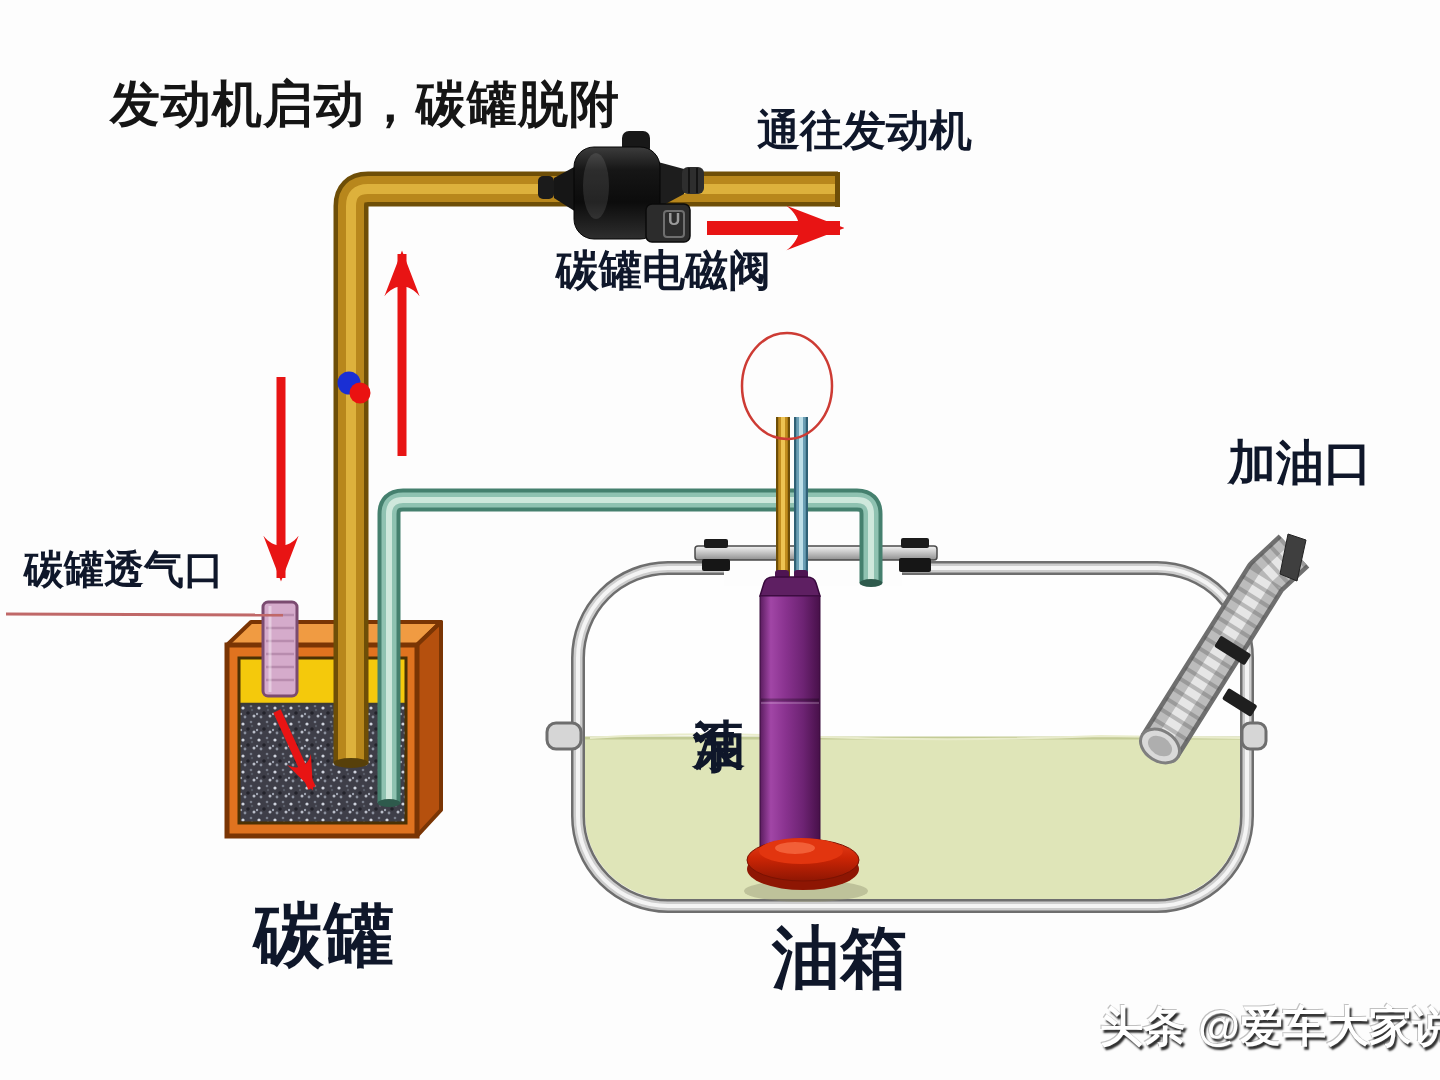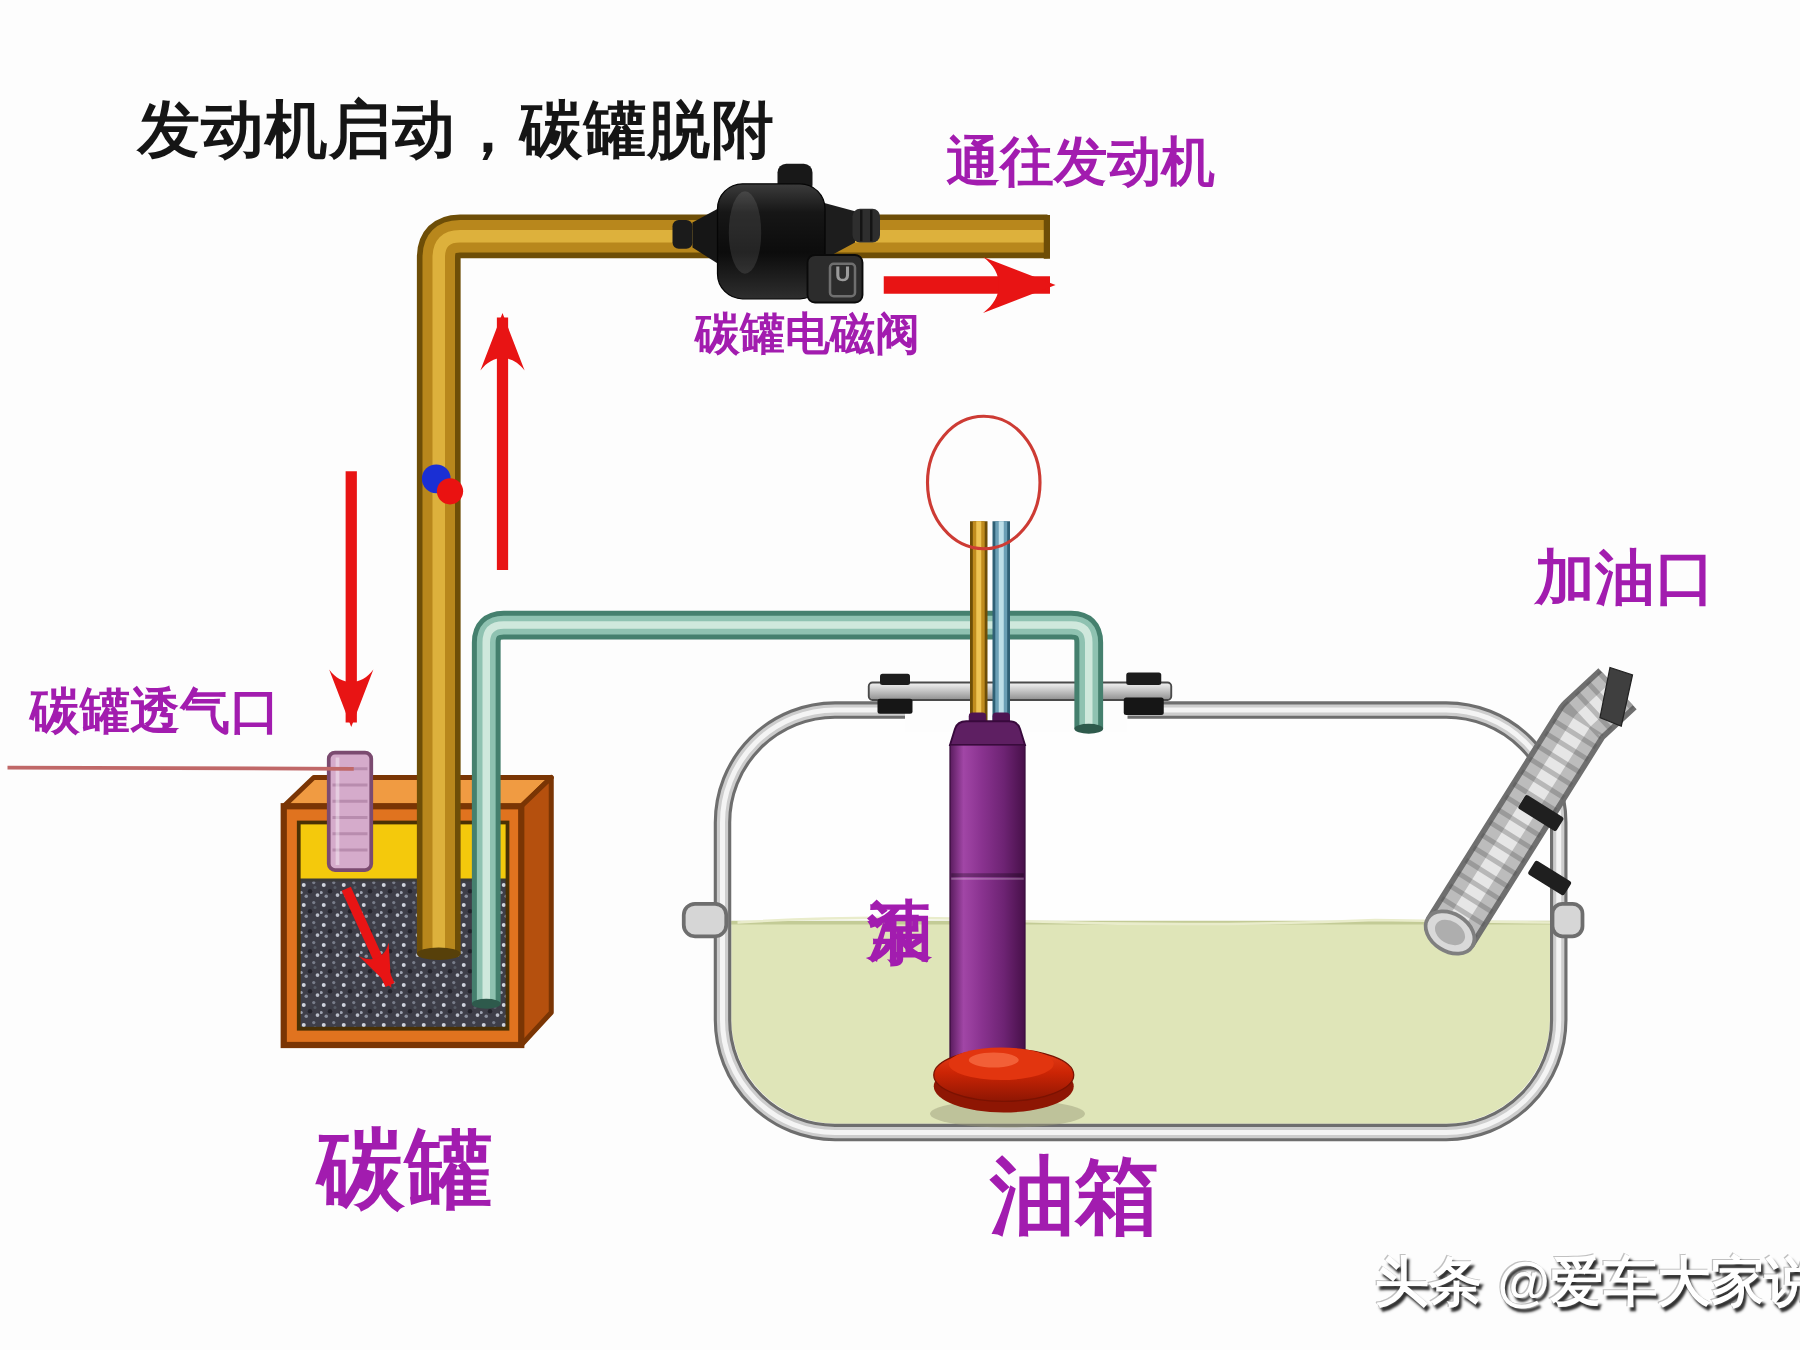--- a/index.html
+++ b/index.html
@@ -2,32 +2,32 @@
 <html><head>
 <meta charset="utf-8">
 <style>
   html,body{margin:0;padding:0;background:#ffffff;}
   .stage{
     position:relative;width:1440px;height:1080px;overflow:hidden;
     background:#fdfdfd;font-family:"Liberation Sans",sans-serif;
   }
   .stage svg.diagram{position:absolute;left:0;top:0;}
   .lbl{position:absolute;white-space:nowrap;line-height:1.05;user-select:none;}
-  .lbl-red{color:#a21caf;font-weight:700;font-family:"Liberation Sans",sans-serif;}
+  .lbl-red{color:#0f172a;font-weight:700;font-family:"Liberation Sans",sans-serif;}
   .lbl-title{
     color:#151515;font-family:"DejaVu Serif","Liberation Serif",serif;
     font-size:50px;font-weight:600;letter-spacing:1px;
   }
   .lbl-to-engine{left:757px;top:108px;font-size:43px;}
-  .lbl-solenoid{left:556px;top:248px;font-size:36px;}
+  .lbl-solenoid{left:556px;top:248px;font-size:43px;}
   .lbl-supply{left:834px;top:362px;font-size:37px;}
   .lbl-filler{left:1228px;top:438px;font-size:48px;font-family:Liberation Serif, serif;}
   .lbl-vent{left:24px;top:548px;font-size:40px;text-align:center;}
   .lbl-canister{left:254px;top:874px;font-size:70px;margin-top:25px;}
-  .lbl-tank{left:772px;top:922px;font-size:68px;margin-left:20px;}
+  .lbl-tank{left:772px;top:922px;font-size:68px;}
   .lbl-pump{
     left:692px;top:676px;font-size:52px;
     writing-mode:vertical-rl;text-orientation:upright;letter-spacing:6px;
   }
   .lbl-plug-mark{left:668px;top:211px;font-size:17px;color:#9a9a9a;font-weight:700;}
   .lbl-watermark{
     left:1100px;top:1004px;font-size:43px;font-weight:700;color:#ffffff;
     text-shadow:2px 3px 2px #2e2e2e, -1px -1px 0 rgba(120,120,120,.45);
   }
 </style>

